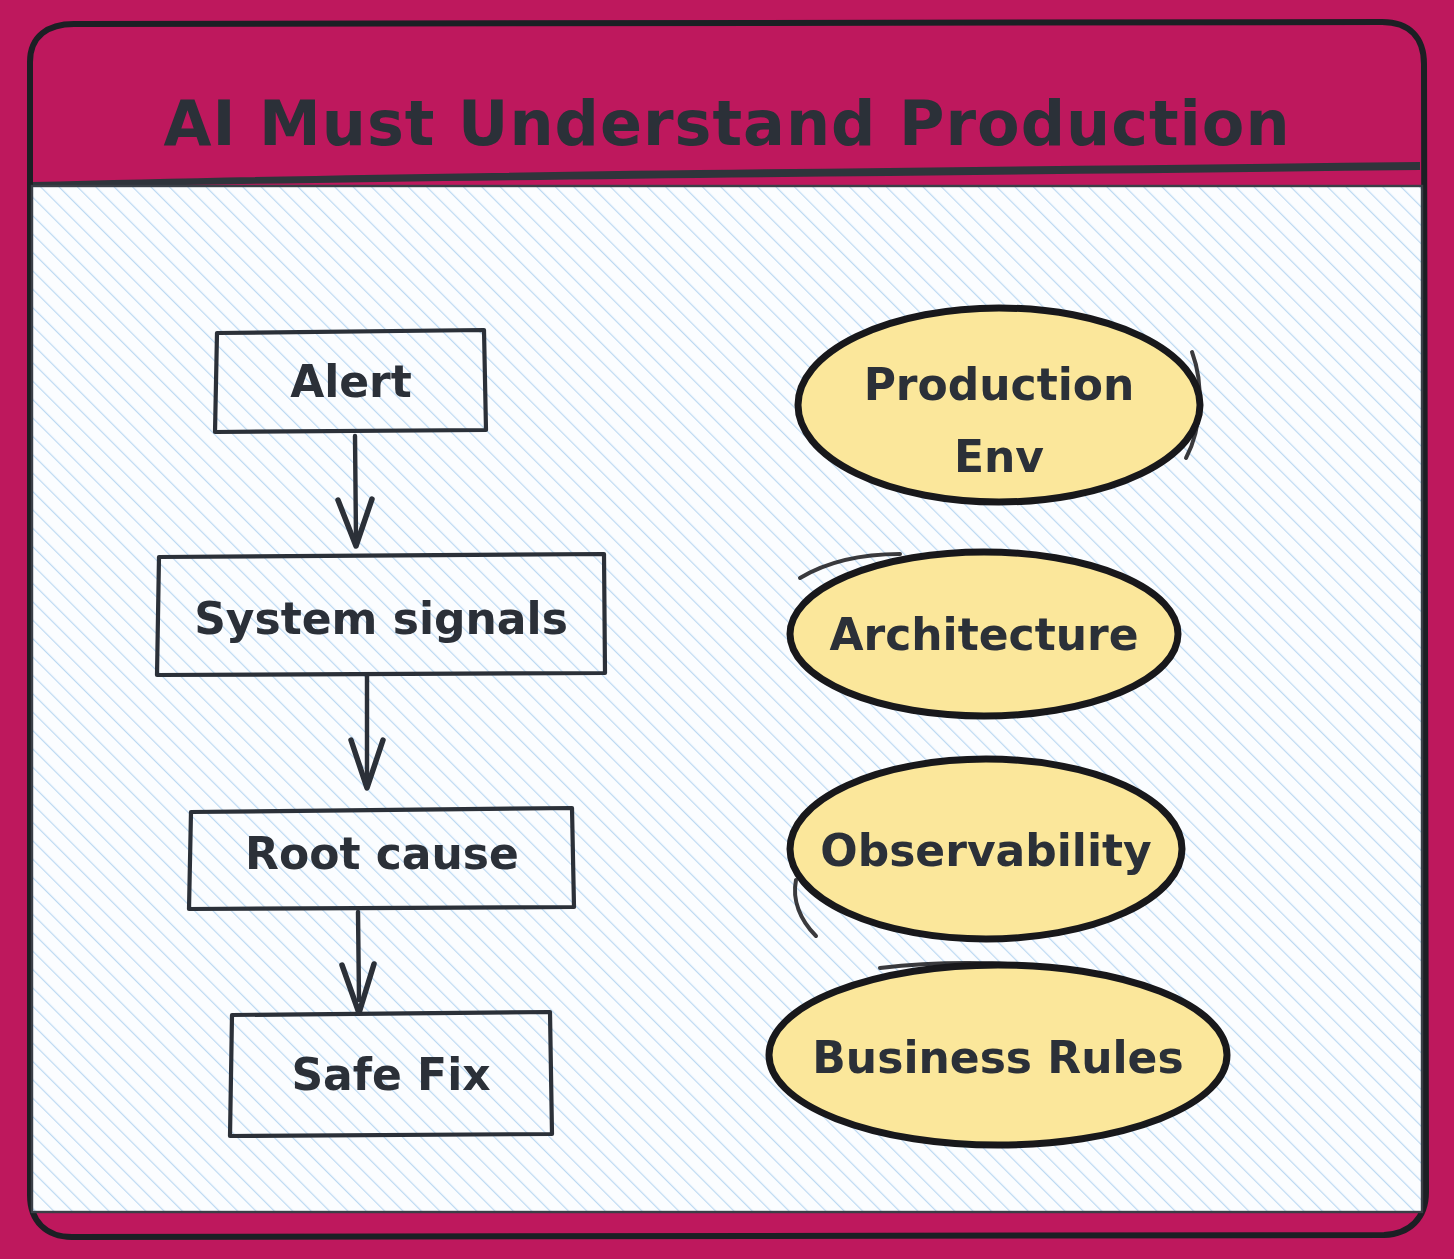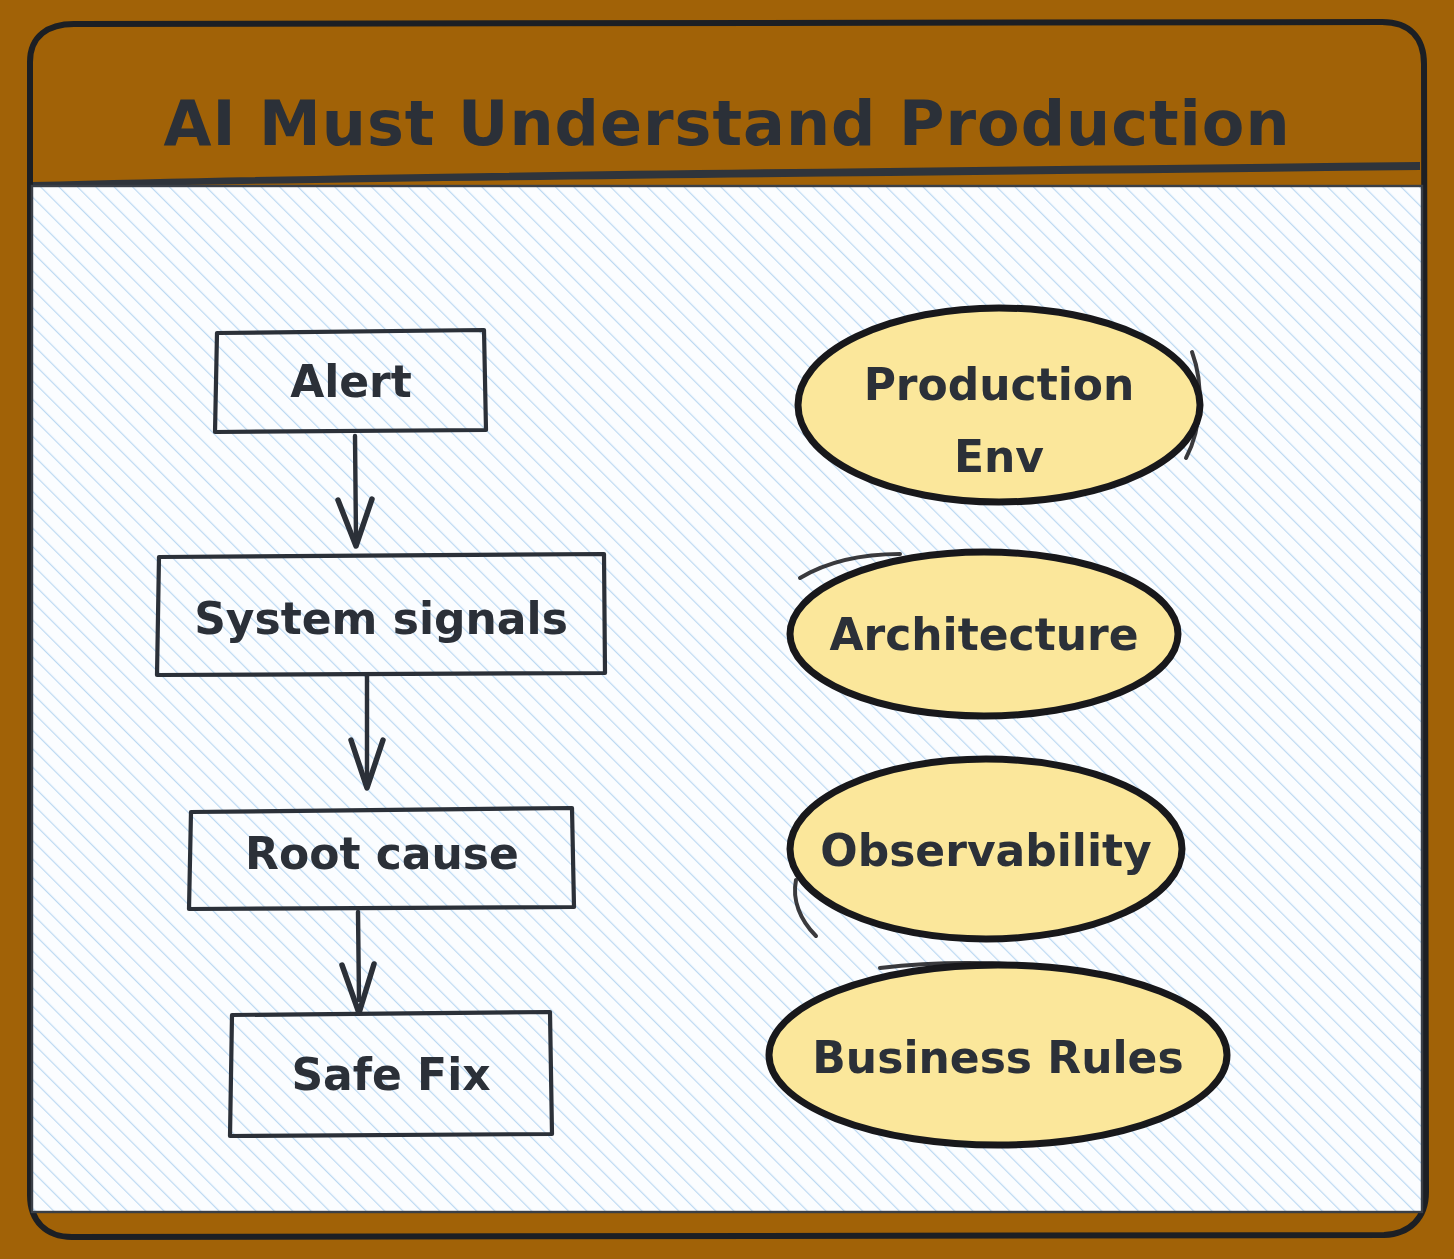--- a/index.html
+++ b/index.html
@@ -7,21 +7,21 @@
     padding: 0;
     background: #ffffff;
   }
   body {
     font-family: "DejaVu Sans", sans-serif;
   }
   #stage {
     position: relative;
     width: 1454px;
     height: 1259px;
-    background: #a16207;
+    background: #be185d;
     overflow: hidden;
   }
   #stage svg {
     position: absolute;
     top: 0;
     left: 0;
     width: 1454px;
     height: 1259px;
   }
   .hand-text {

